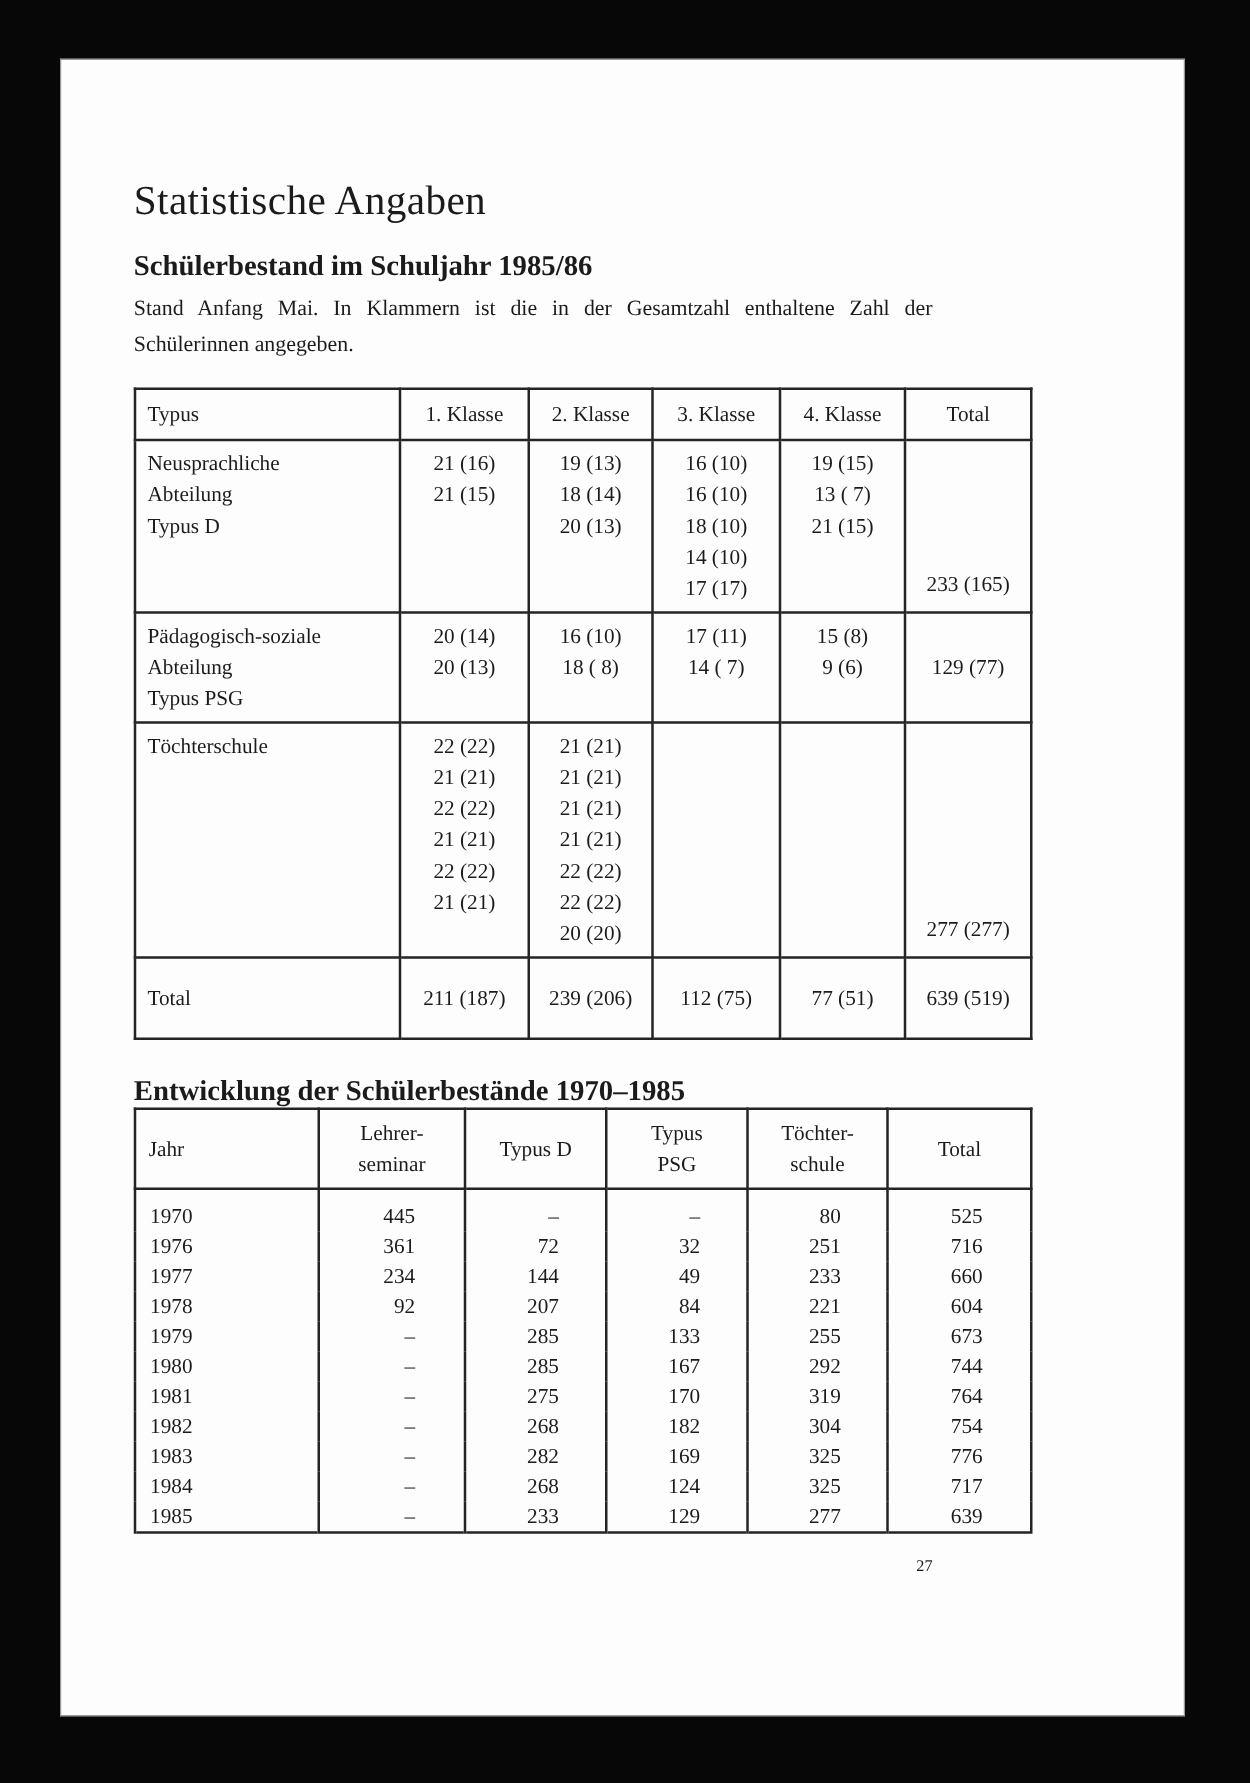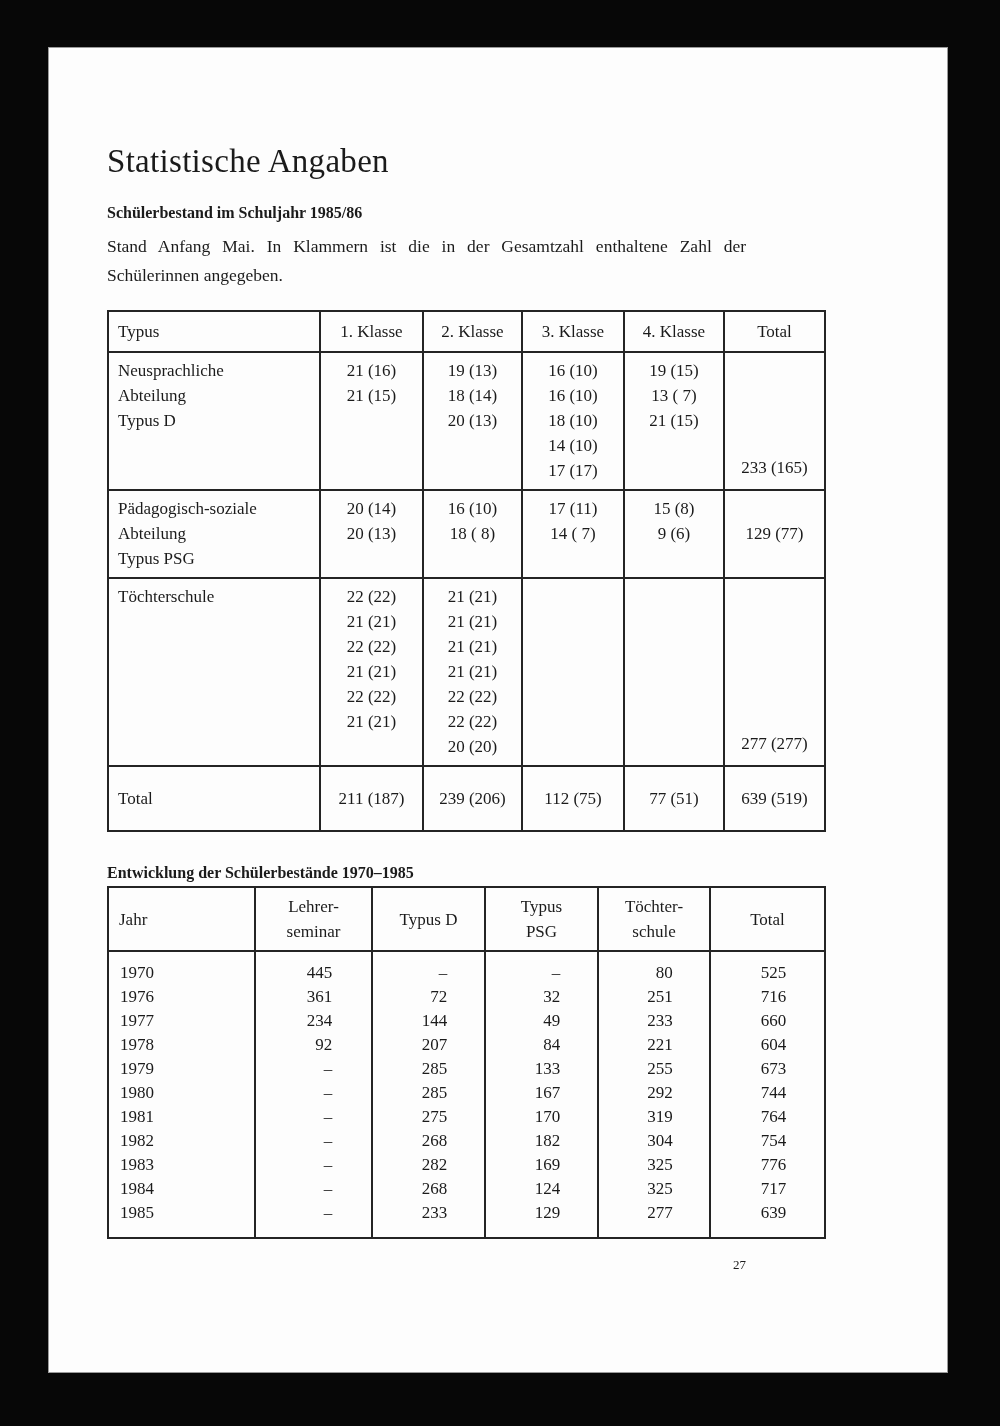--- a/index.html
+++ b/index.html
@@ -22,21 +22,21 @@
     width: 639px;
     padding-top: 94px;
   }
   h1.doc-title {
     font-size: 33px;
     font-weight: 400;
     line-height: 38px;
     letter-spacing: 0.3px;
   }
   h2.subhead {
-    font-size: 16px;
+    font-size: 23px;
     font-weight: 700;
     line-height: 22px;
   }
   h2.subhead.first { margin-top: 22px; }
   h2.subhead.second { margin-top: 30px; }
   p.intro {
     margin-top: 8px;
     font-size: 17.5px;
     line-height: 29px;
     text-align: justify;
@@ -78,21 +78,21 @@
   .t2 th.jahr { text-align: left; padding-left: 10px; }
   .t2 td {
     border-left: 2px solid #242424;
     border-right: 2px solid #242424;
     line-height: 24px;
     text-align: center;
     padding: 0 4px;
   }
   .t2 { border: 2px solid #242424; }
   .t2 tbody tr:first-child td { padding-top: 9px; }
-  .t2 tbody tr:last-child td { padding-bottom: 12px; }
+  .t2 tbody tr:last-child td { }
   .t2 td.year { text-align: left; padding-left: 11px; }
   .rnum { display: inline-block; min-width: 2.2em; text-align: right; }
   .pagenum {
     margin-top: 14px;
     text-align: right;
     font-size: 13px;
     line-height: 24px;
   }
 </style>
 </head>

